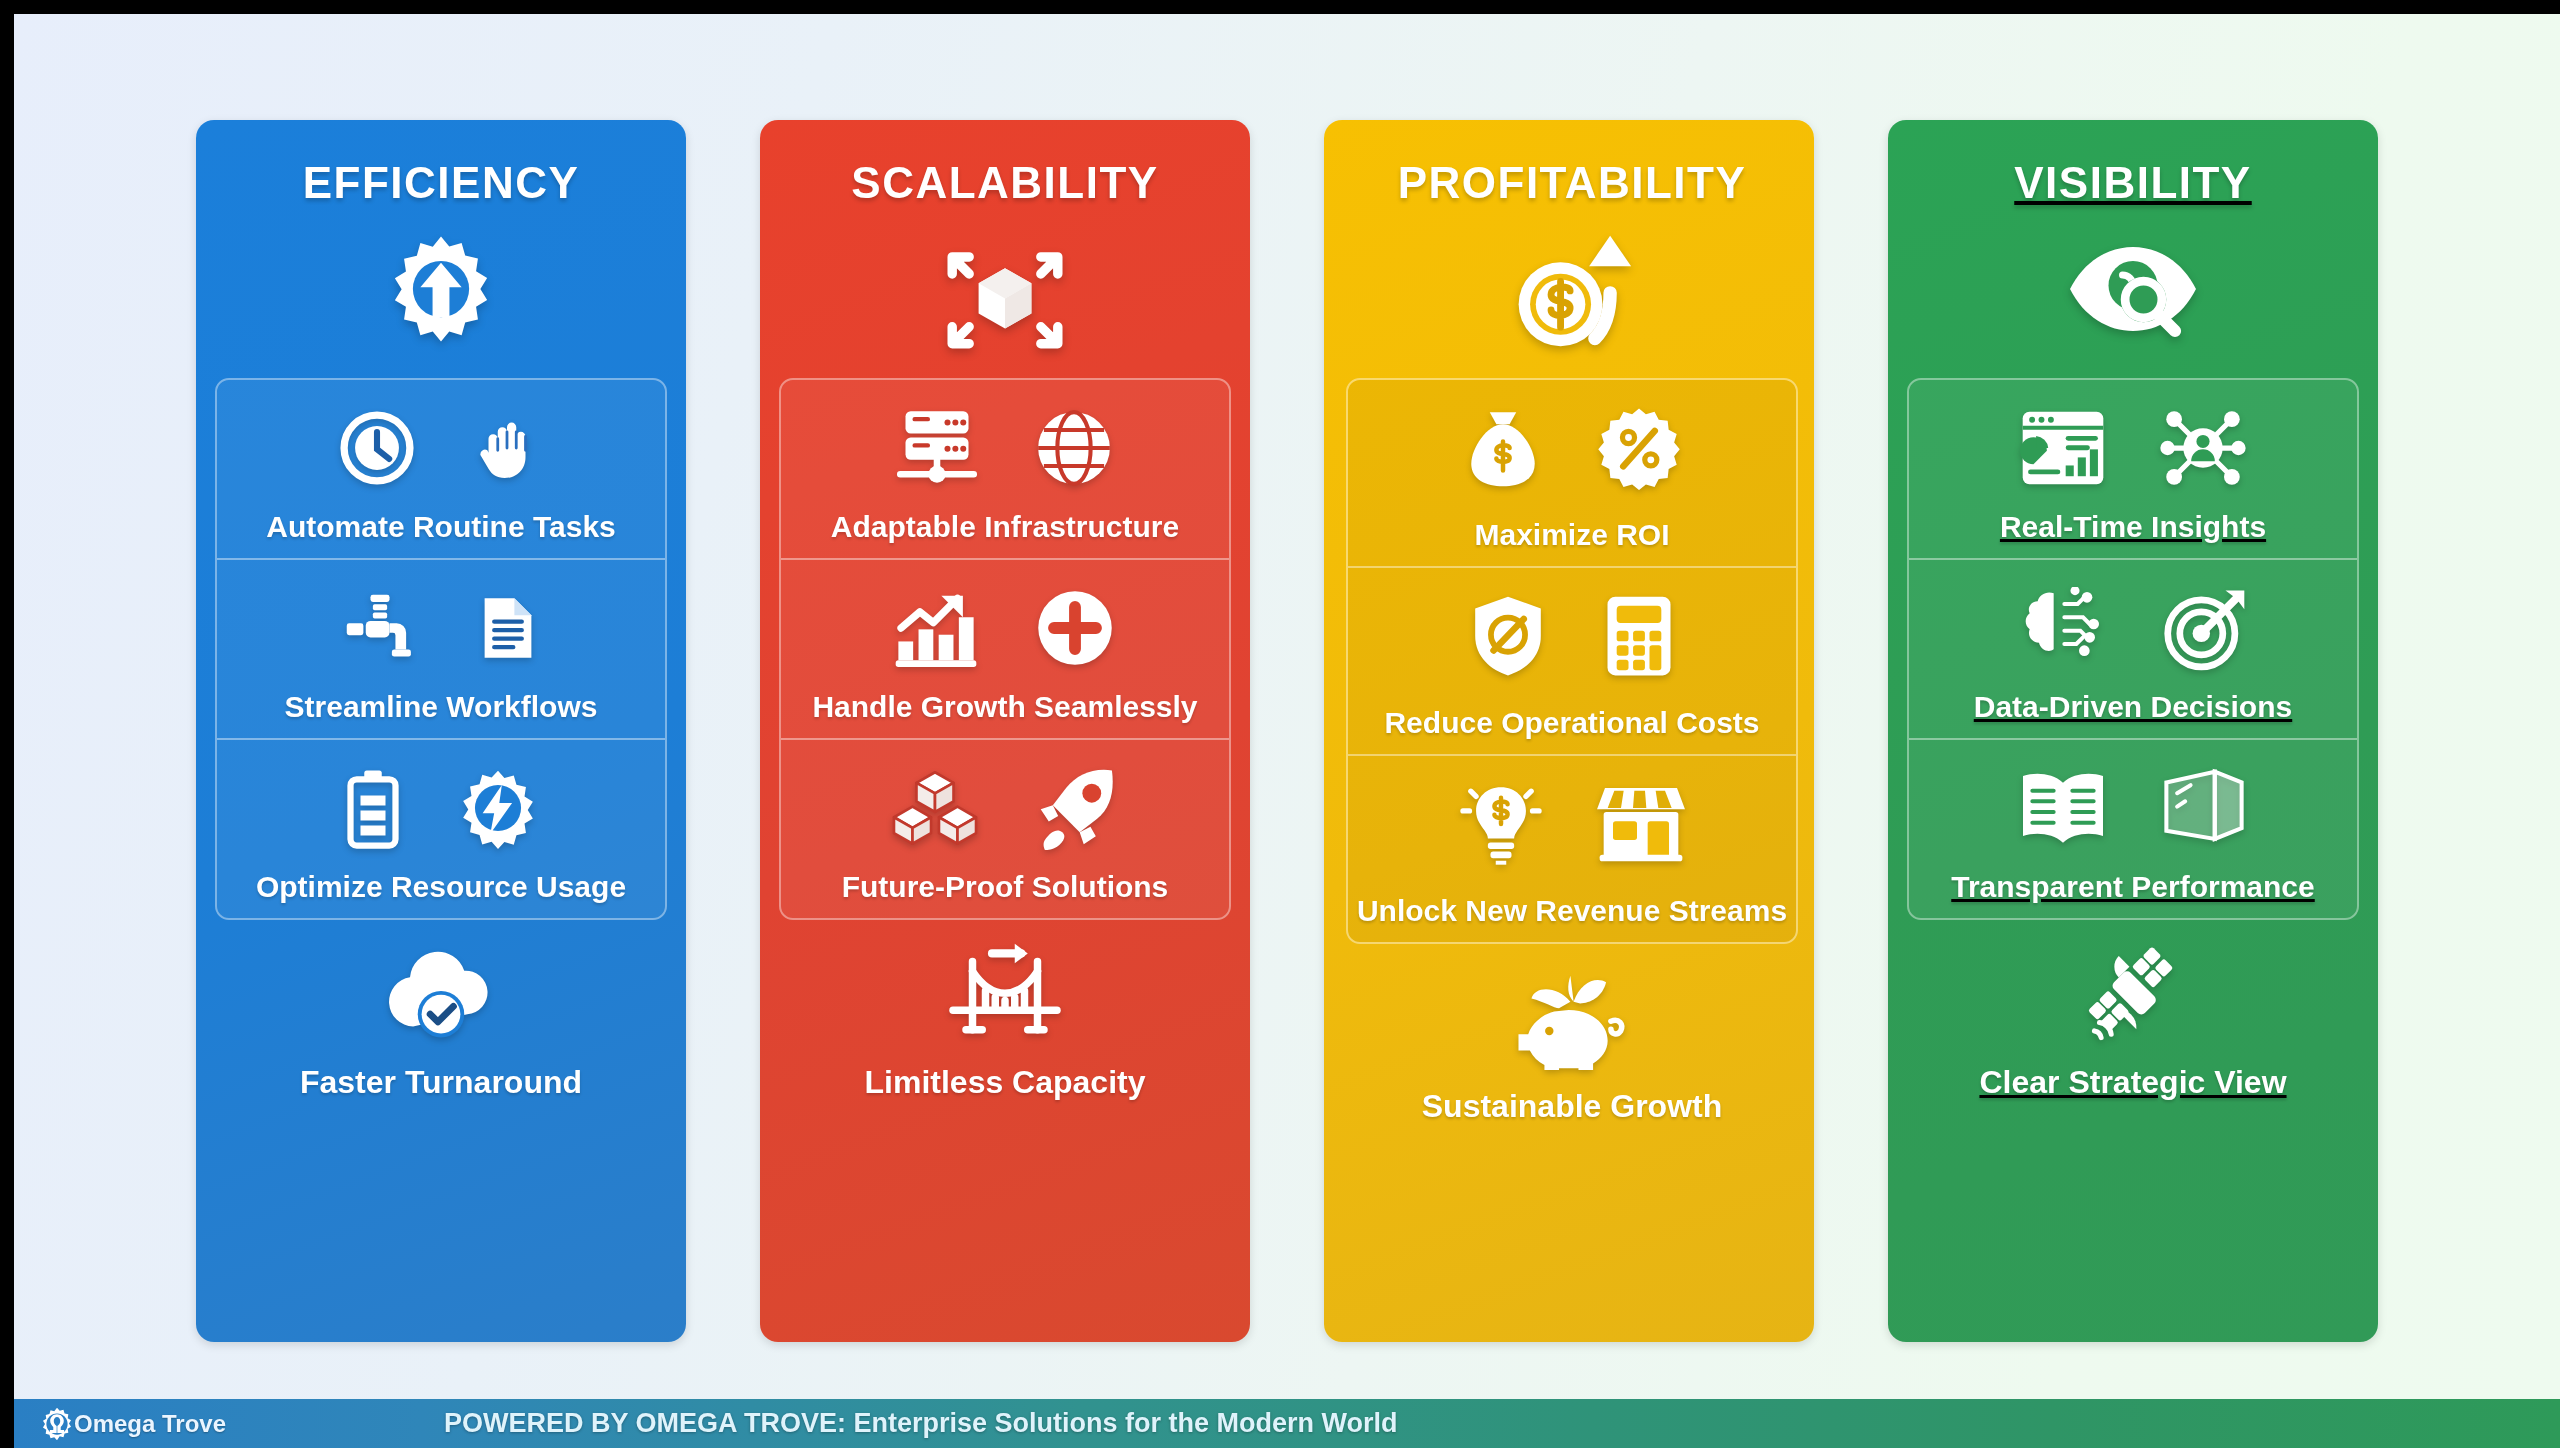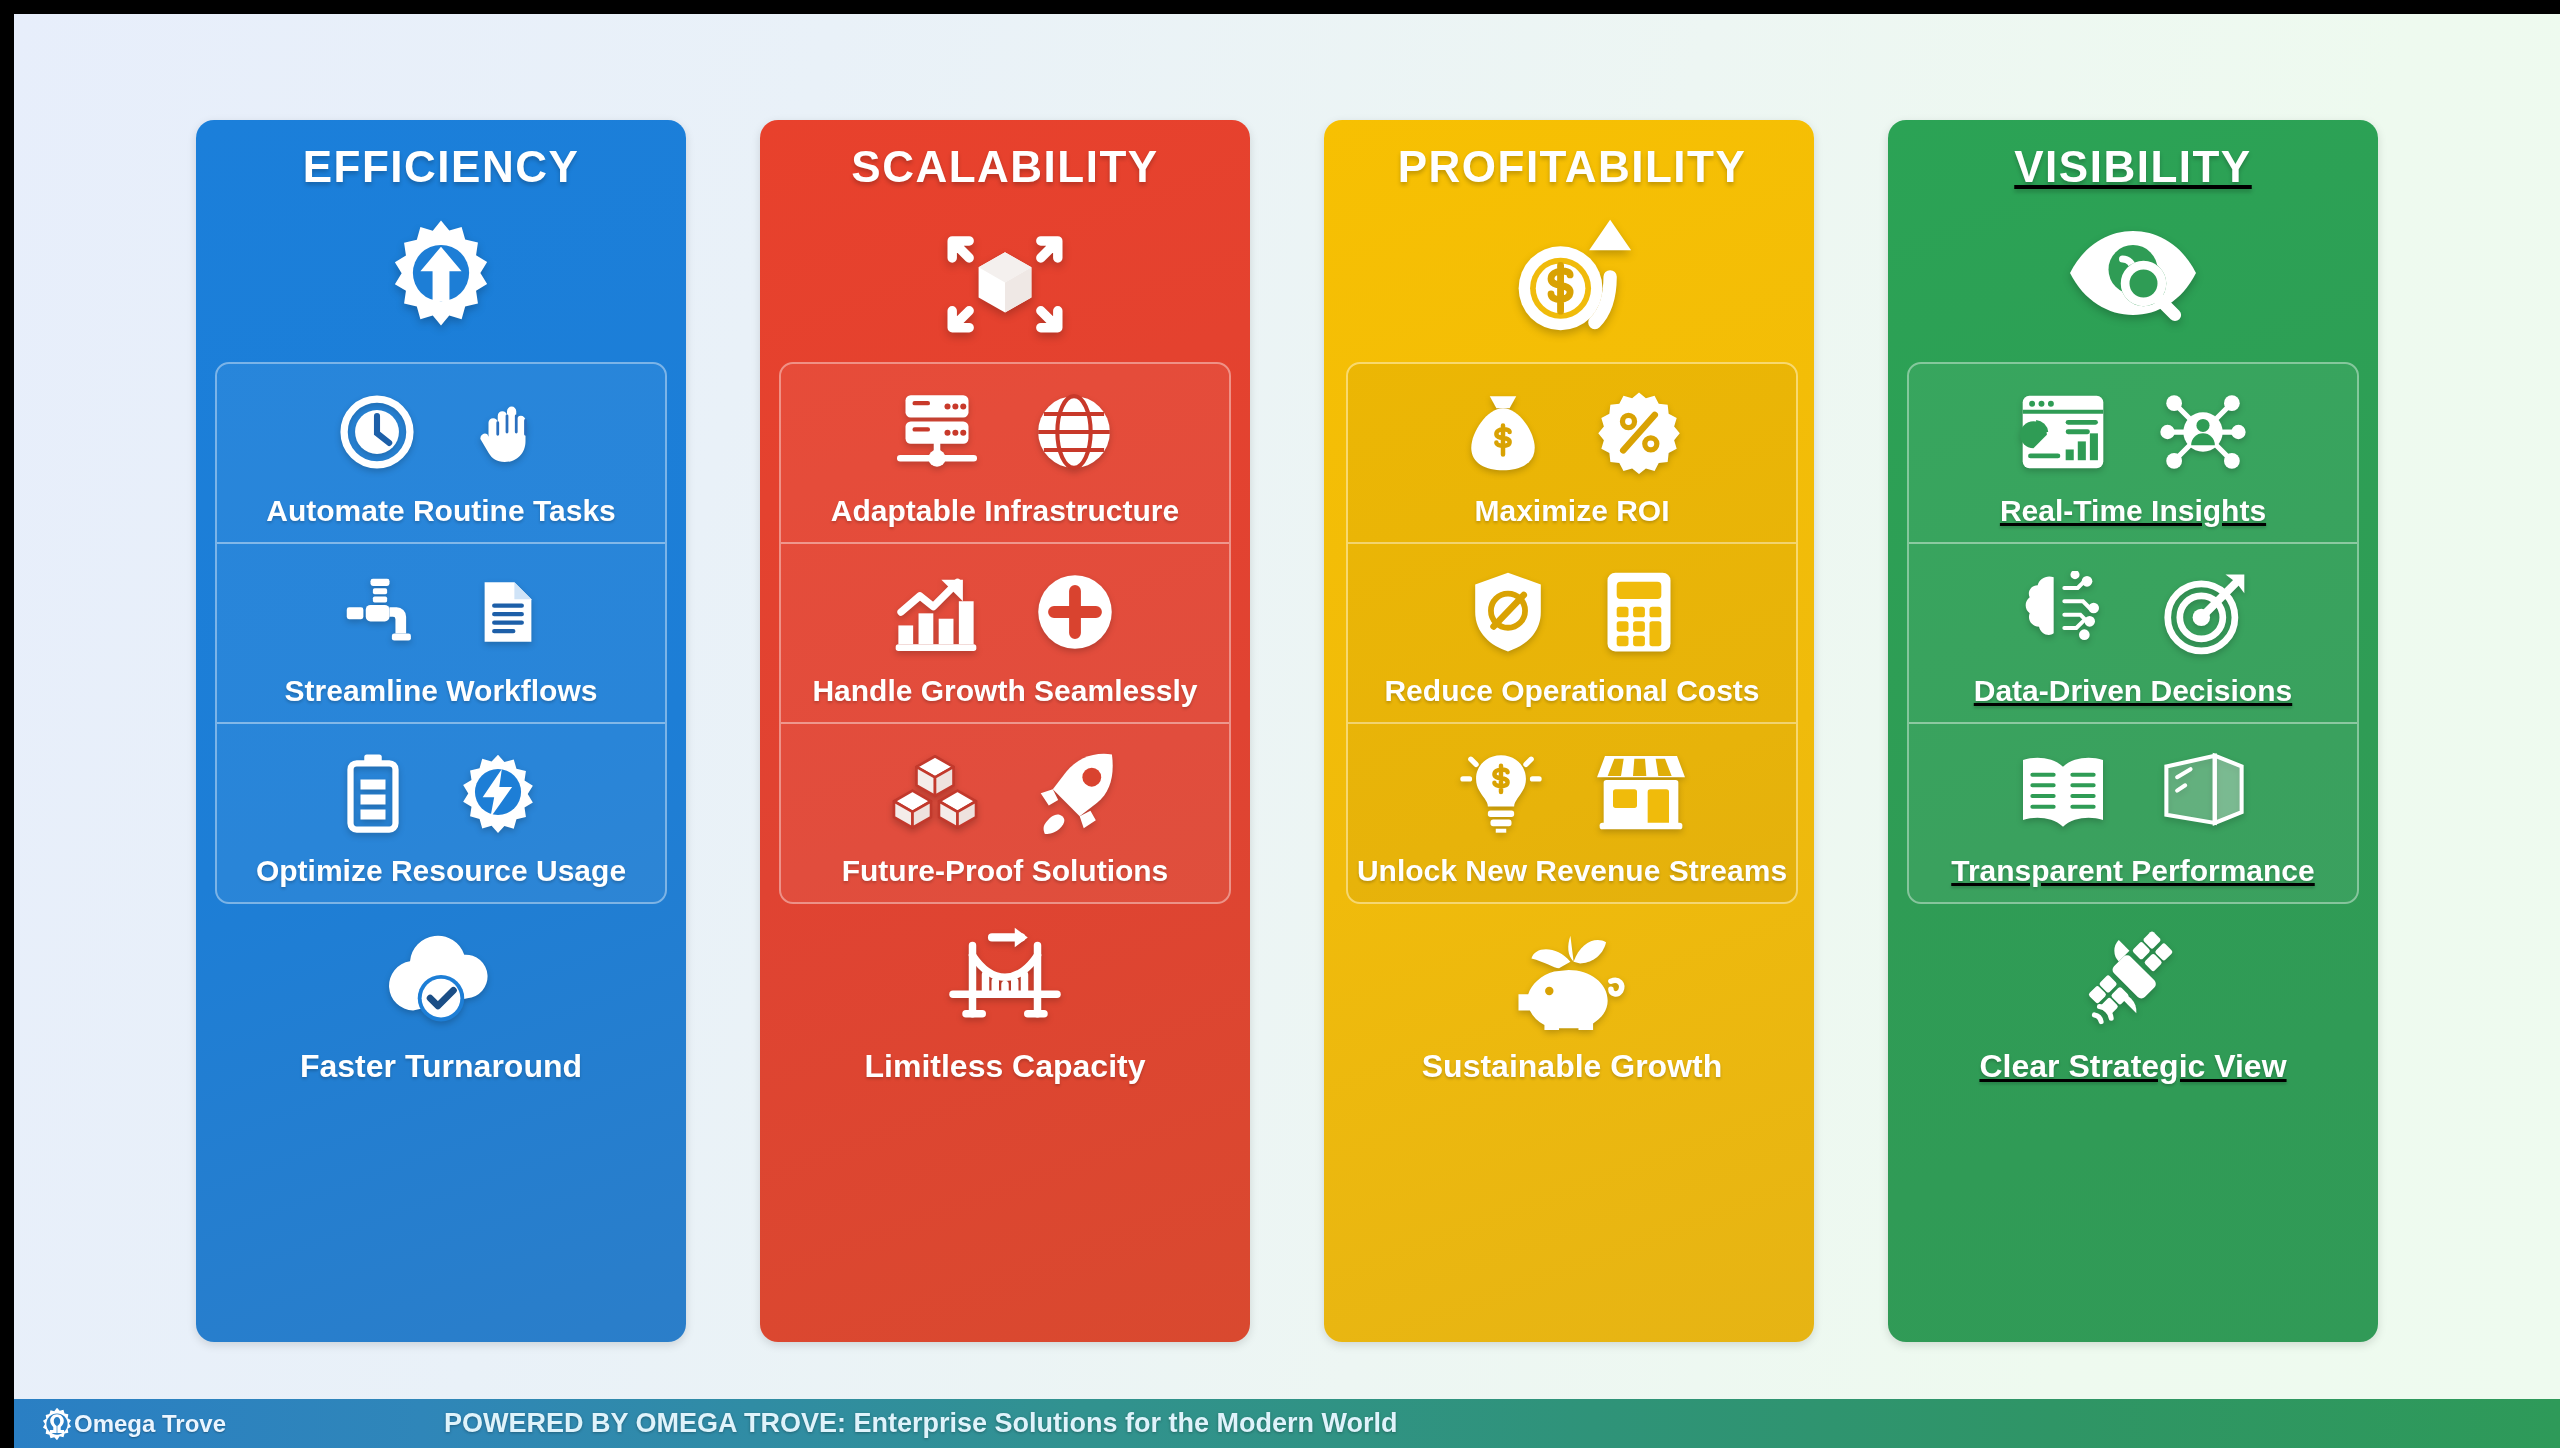--- a/index.html
+++ b/index.html
@@ -33,40 +33,40 @@
     position:relative;
   }
   .card.blue   { background:linear-gradient(160deg,#1b7fda 0%,#1d7ed6 55%,#2b7ec9 100%); }
   .card.red    { background:linear-gradient(160deg,#e8412c 0%,#e04332 55%,#d9492f 100%); }
   .card.yellow { background:linear-gradient(160deg,#f7c002 0%,#f0bb0b 55%,#e6b414 100%);padding-left:24px; }
   .card.green  { background:linear-gradient(160deg,#2ba355 0%,#2f9c55 55%,#319a57 100%);text-decoration:underline; }
 
   .card-title {
     font-size:44px; font-weight:bold; letter-spacing:1.5px;
     color:#fff; text-shadow:0 3px 4px rgba(0,0,0,.22);
-    margin-top:0; margin-bottom:6px; text-align:center;
+    margin-top:16px; margin-bottom:6px; text-align:center;
   }
   .card-hero { height:150px; display:flex; align-items:center; justify-content:center; }
   .card-hero svg { filter:drop-shadow(0 4px 4px rgba(0,0,0,.22)); }
 
   
   .features {
     width:452px; margin-top:14px;
     border:2px solid rgba(255,255,255,.42);
     border-radius:14px; overflow:hidden;
   }
   .feature {
     padding:16px 10px 14px 10px;
     border-bottom:2px solid rgba(255,255,255,.42);
     display:flex; flex-direction:column; align-items:center;
   }
   .feature:last-child { border-bottom:none; }
   .blue   .feature { background:rgba(255,255,255,.055); }
   .red    .feature { background:rgba(255,255,255,.055); }
-  .yellow .feature { background:rgba(90,60,0,.055); }
+  .yellow .feature { background:rgba(90,60,0,.055);gap:8px; }
   .green  .feature { background:rgba(255,255,255,.055);justify-content:flex-end; }
 
   .icon-pair { display:flex; align-items:center; justify-content:center; gap:54px; height:104px; }
   .icon-pair svg { filter:drop-shadow(0 3px 3px rgba(0,0,0,.2)); }
 
   .feature-label, .footer-label {
     color:#fff; font-size:30px; font-weight:bold; text-align:center;
     text-shadow:0 2px 3px rgba(0,0,0,.2); margin-top:10px; white-space:nowrap;
   }
 

